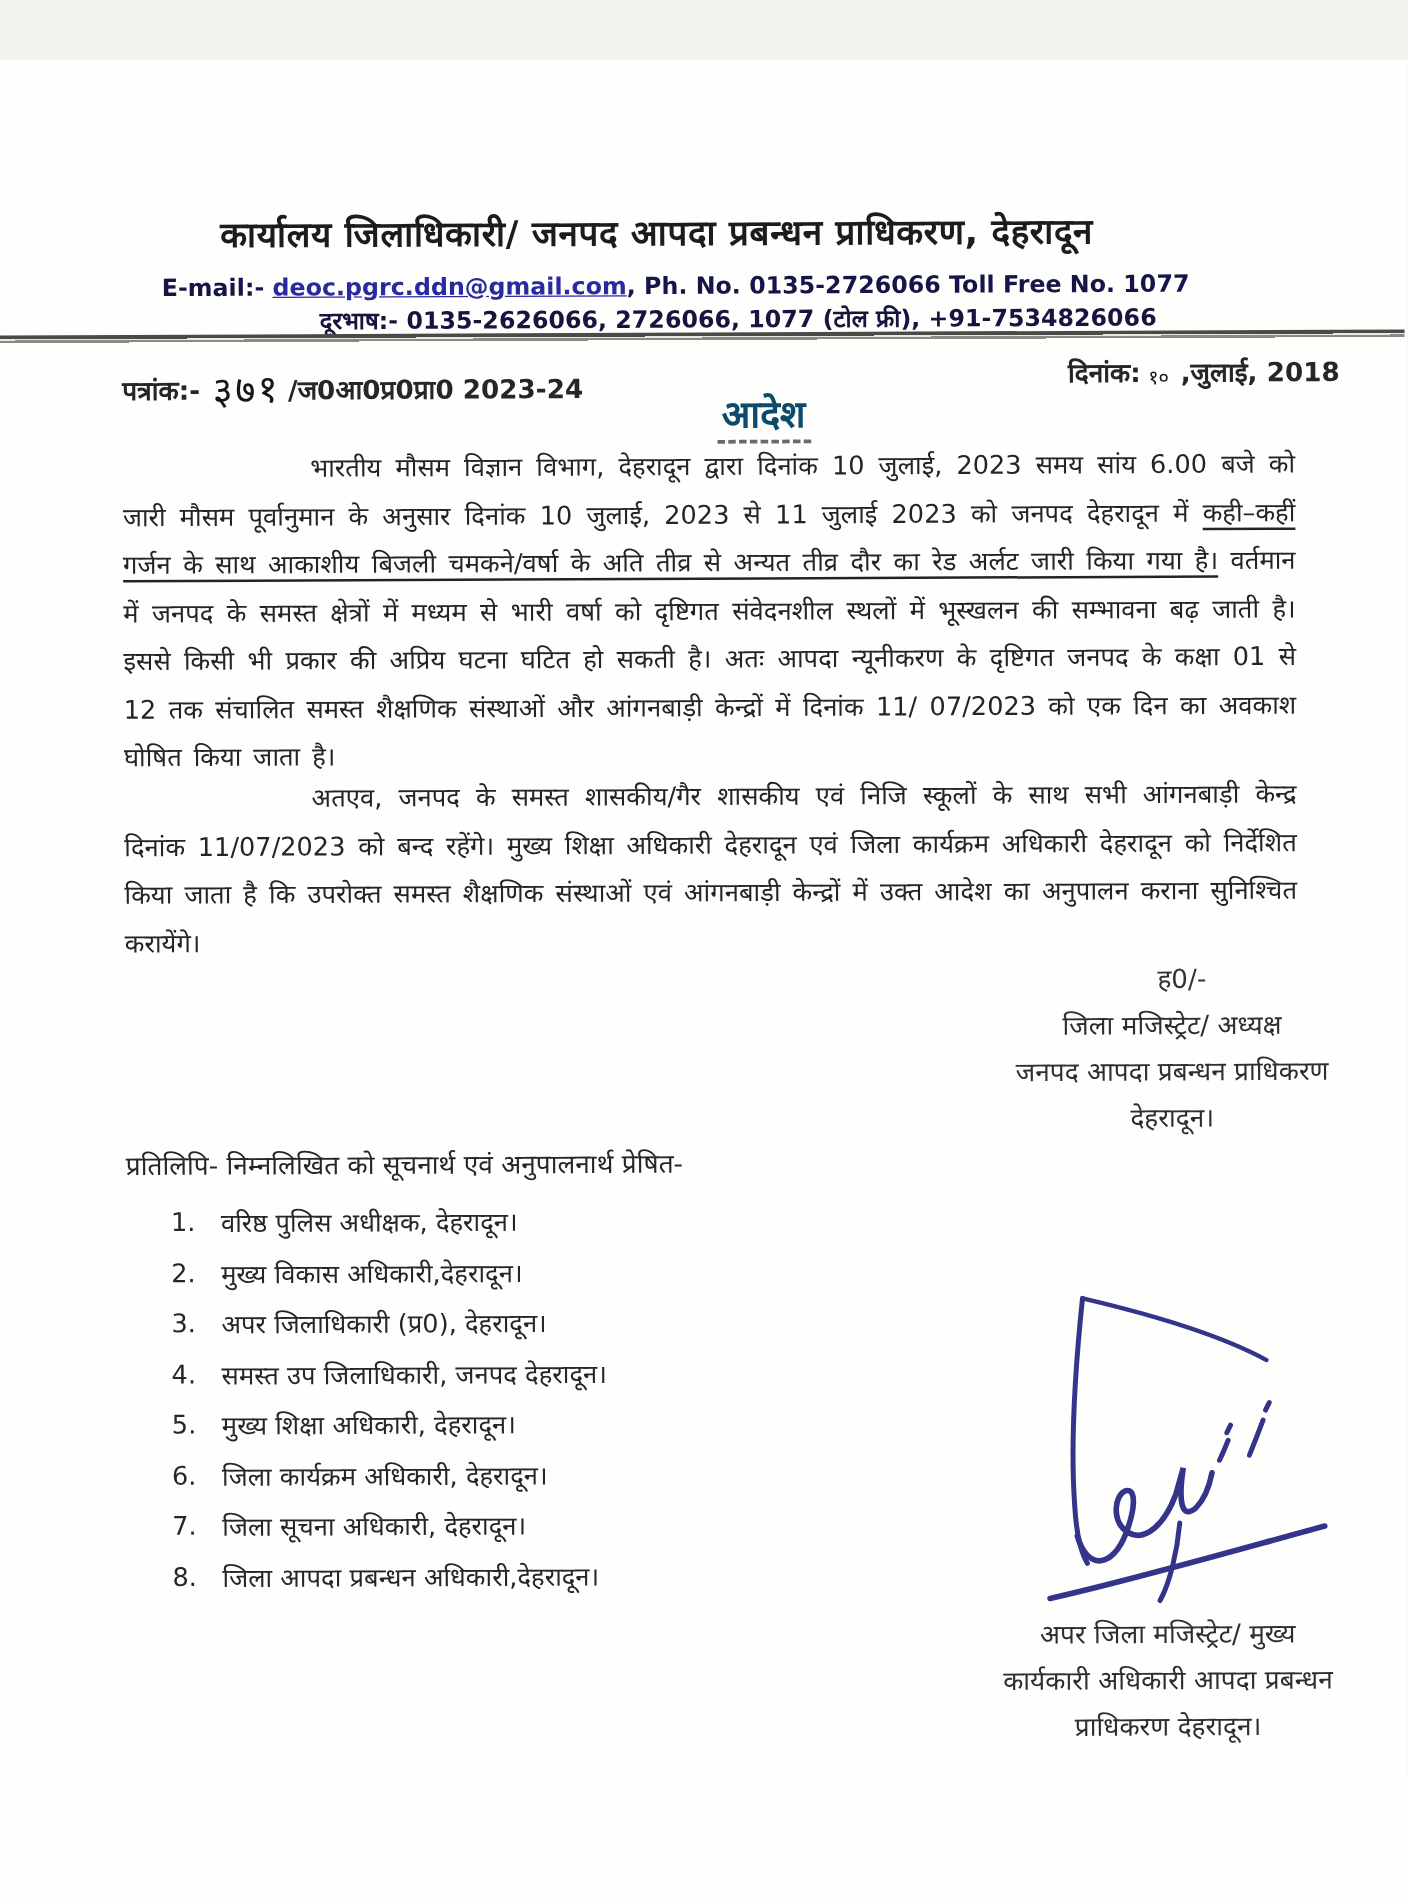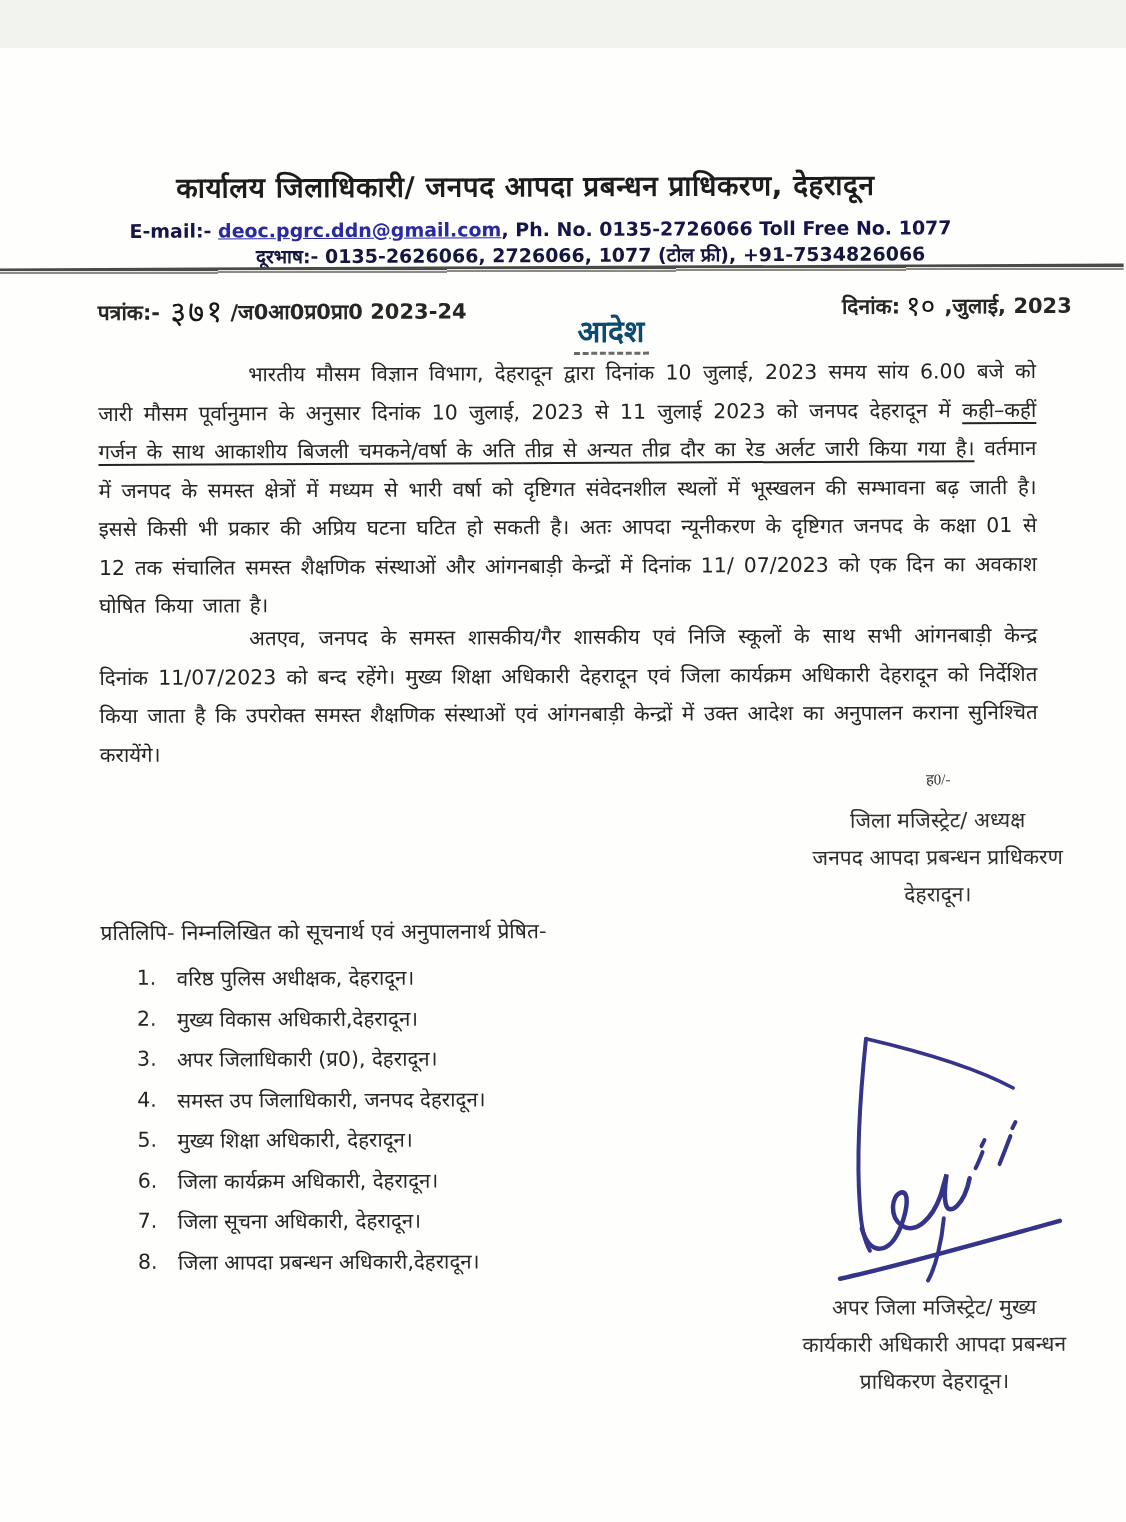--- a/index.html
+++ b/index.html
@@ -29,21 +29,21 @@
   .rule {
     position:absolute; top:218px; left:0; width:1126px; height:7px;
     background:linear-gradient(#4a4a48 0 3px, #e9e9e4 3px 4px, #8a8a85 4px 6px, transparent 6px);
   }
 
   
   .ref-row { position:absolute; top:233px; left:100px; right:52px; height:46px; font-size:21px; font-weight:bold; }
   .ref-left { position:absolute; left:0; top:4px; white-space:nowrap; }
   .hand { font-weight:normal; color:#161616; display:inline-block; }
   .hand-no { font-size:31px; transform:rotate(-2deg) translateY(3px); letter-spacing:2px; padding:0 6px 0 10px; }
-  .hand-date { font-size:28px; transform:translateY(2px); padding:0 2px 0 6px;text-align:right; }
+  .hand-date { font-size:16px; transform:translateY(2px); padding:0 2px 0 6px;text-align:right; }
   .ref-right { position:absolute; right:0; top:4px; white-space:nowrap; }
 
   
   .order-title {
     position:absolute; top:262px; left:100px; right:0; text-align:center;
   }
   .order-title span {
     display:inline-block; font-size:30px; font-weight:bold; color:#0c4a6e;
     border-bottom:3px dashed #6a6a66; padding:0 4px 1px 4px;
   }
@@ -51,21 +51,21 @@
   
   .para {
     position:absolute; left:100px; right:88px; text-align:justify;
     font-size:20.5px; line-height:38.5px; color:#242424; word-spacing:3px;
   }
   .para1 { top:306px; text-indent:150px; }
   .para2 { top:570px; text-indent:150px; }
   .ul-span { text-decoration:underline; text-decoration-thickness:1.5px; text-underline-offset:5px; }
 
   
-  .signed-label { position:absolute; top:722px; left:926px; font-size:15px; color:#333;font-family:Liberation Serif, serif; }
+  .signed-label { position:absolute; top:722px; left:926px; font-size:21px; color:#333; }
   .sig-block1 {
     position:absolute; top:756px; left:780px; width:315px; text-align:center;
     font-size:21px; line-height:37px; color:#2e2e2e;
   }
   .sig-block2 {
     position:absolute; top:1243px; left:762px; width:340px; text-align:center;
     font-size:21px; line-height:37px; color:#2e2e2e;
   }
 
   
@@ -93,21 +93,21 @@
     <div class="org-line">कार्यालय जिलाधिकारी/ जनपद आपदा प्रबन्धन प्राधिकरण, देहरादून</div>
 
     <div class="email-line"><span>E-mail:-</span> <span class="email">deoc.pgrc.ddn@gmail.com</span><span>, Ph. No. 0135-2726066 Toll Free No. 1077</span></div>
 
     <div class="phone-line"><span>दूरभाष:-</span> <span>0135-2626066, 2726066, 1077 (टोल फ्री), +91-7534826066</span></div>
 
     <div class="rule"></div>
 
     <div class="ref-row">
       <div class="ref-left"><span>पत्रांक:-</span><span class="hand hand-no">३७१</span><span>/ज0आ0प्र0प्रा0 2023-24</span></div>
-      <div class="ref-right"><span>दिनांक:</span><span class="hand hand-date">१०</span> <span>,जुलाई, 2023</span></div>
+      <div class="ref-right"><span>दिनांक:</span><span class="hand hand-date">१०</span> <span>,जुलाई, 2018</span></div>
     </div>
 
     <div class="order-title"><span>आदेश</span></div>
 
     <div class="para para1"><span>भारतीय मौसम विज्ञान विभाग, देहरादून द्वारा दिनांक 10 जुलाई, 2023 समय सांय 6.00 बजे को जारी मौसम पूर्वानुमान के अनुसार दिनांक 10 जुलाई, 2023 से 11 जुलाई 2023 को जनपद देहरादून में </span><span class="ul-span">कही–कहीं गर्जन के साथ आकाशीय बिजली चमकने/वर्षा के अति तीव्र से अन्यत तीव्र दौर का रेड अर्लट जारी किया गया है।</span><span> वर्तमान में जनपद के समस्त क्षेत्रों में मध्यम से भारी वर्षा को दृष्टिगत संवेदनशील स्थलों में भूस्खलन की सम्भावना बढ़ जाती है। इससे किसी भी प्रकार की अप्रिय घटना घटित हो सकती है। अतः आपदा न्यूनीकरण के दृष्टिगत जनपद के कक्षा 01 से 12 तक संचालित समस्त शैक्षणिक संस्थाओं और आंगनबाड़ी केन्द्रों में दिनांक 11/ 07/2023 को एक दिन का अवकाश घोषित किया जाता है।</span></div>
 
     <div class="para para2">अतएव, जनपद के समस्त शासकीय/गैर शासकीय एवं निजि स्कूलों के साथ सभी आंगनबाड़ी केन्द्र दिनांक 11/07/2023 को बन्द रहेंगे। मुख्य शिक्षा अधिकारी देहरादून एवं जिला कार्यक्रम अधिकारी देहरादून को निर्देशित किया जाता है कि उपरोक्त समस्त शैक्षणिक संस्थाओं एवं आंगनबाड़ी केन्द्रों में उक्त आदेश का अनुपालन कराना सुनिश्चित करायेंगे।</div>
 
     <div class="signed-label">ह0/-</div>
     <div class="sig-block1">

